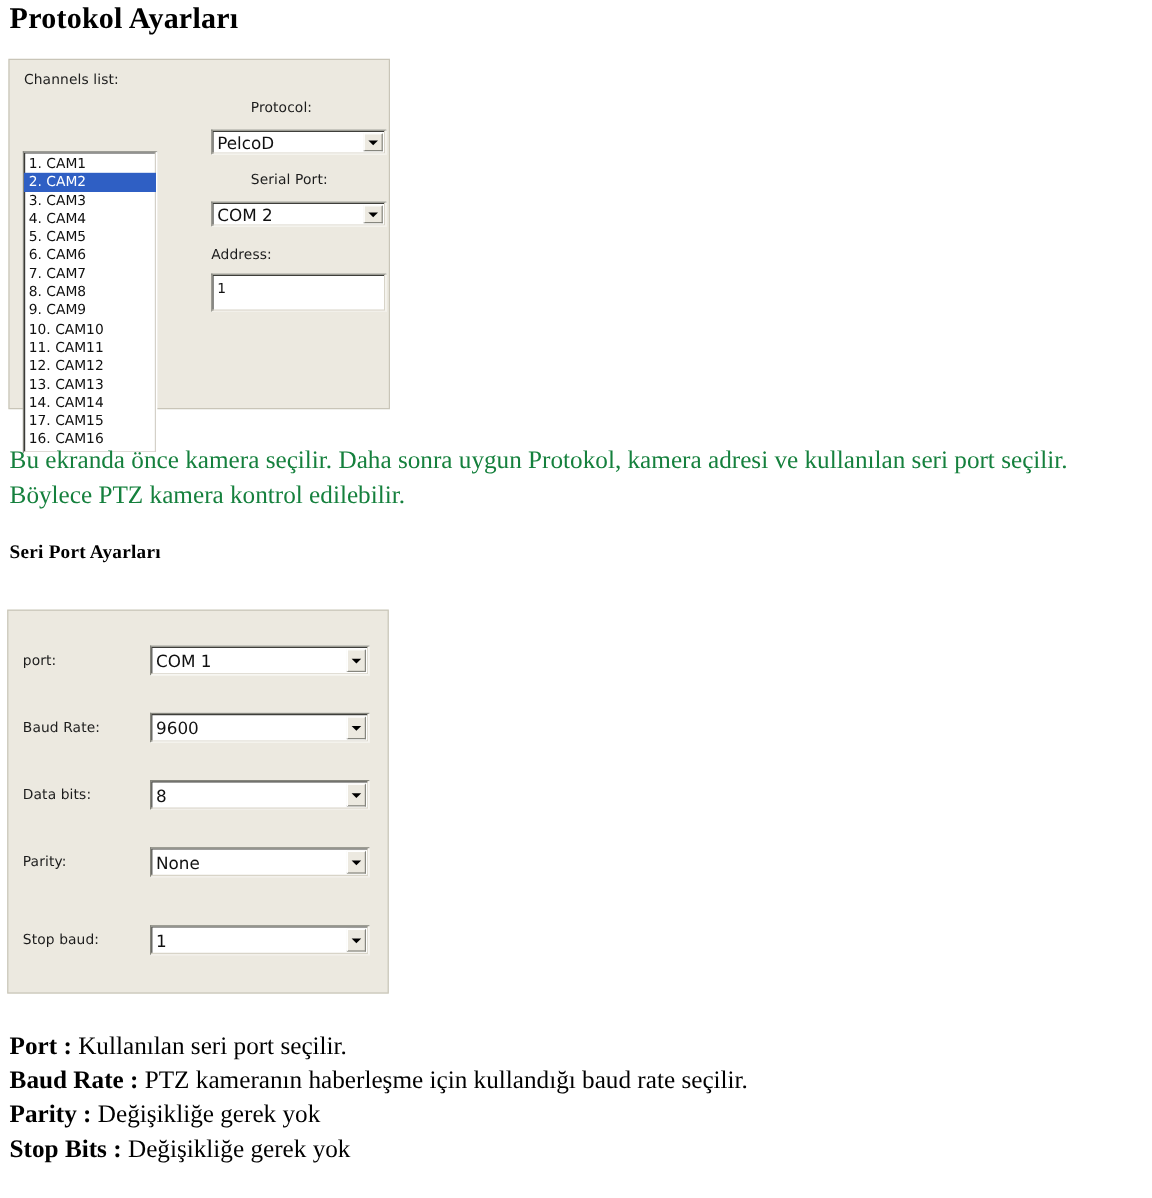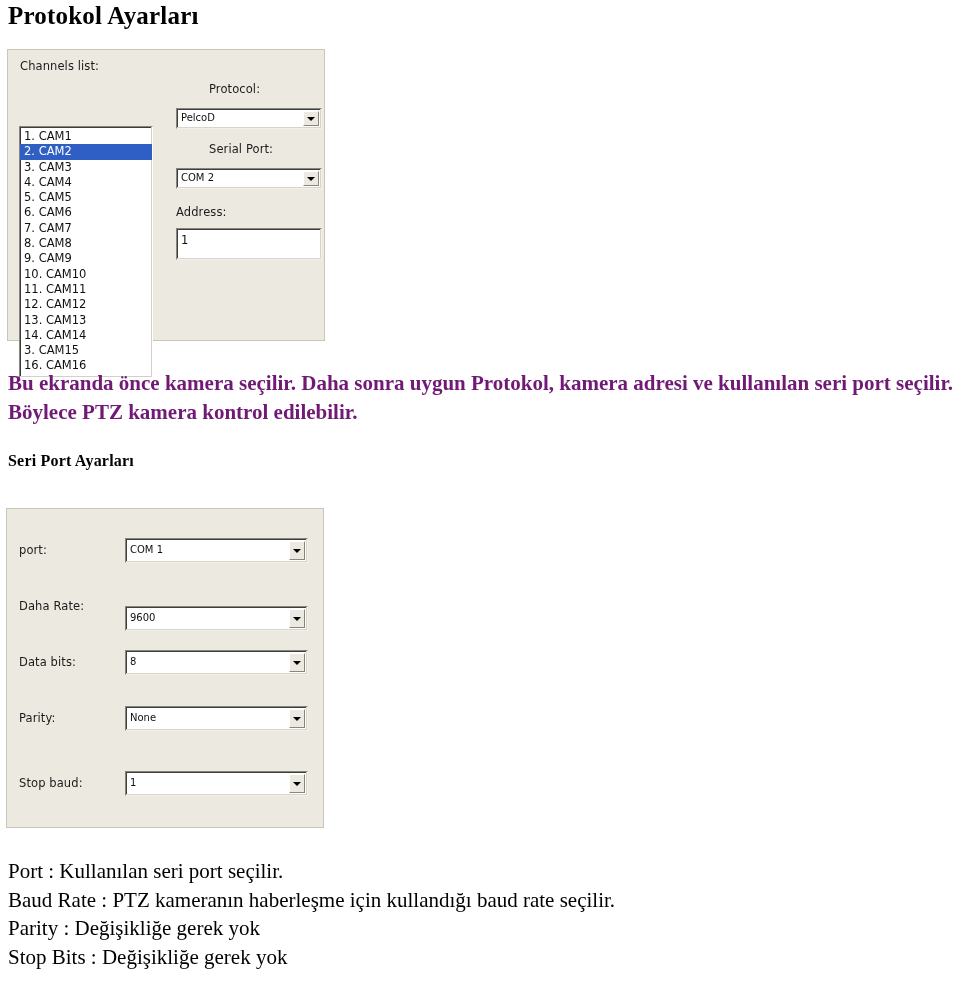--- a/index.html
+++ b/index.html
@@ -27,36 +27,35 @@
   }
   #heading-protokol { left: 8px; top: 2px; }
   #heading-seri     { left: 8px; top: 452px; font-size: 16px; }
 
   
   .doc-para {
     position: absolute;
     font-family: "Liberation Serif", serif;
     font-size: 21px;
     line-height: 29px;
-    color: #701a75;
-    font-weight: bold;
+    color: #15803d;
   }
   #para-protokol { left: 8px; top: 369px; width: 952px; }
 
   .desc-list {
     position: absolute;
     left: 8px;
     top: 857px;
     width: 950px;
     font-family: "Liberation Serif", serif;
     font-size: 21px;
     line-height: 28.5px;
   }
   .desc-row { white-space: nowrap; }
-  .desc-row .term { font-weight: normal; text-align: right; }
+  .desc-row .term { font-weight: bold; text-align: right; }
 
   
   .win-dialog {
     position: absolute;
     background: #ece9e0;
     border: 1px solid #c9c5b8;
     box-sizing: border-box;
   }
   #dialog-protocol {
     left: 7px;
@@ -91,21 +90,21 @@
     border-left: 1px solid #86867e;
     border-right: 1px solid #ffffff;
     border-bottom: 1px solid #ffffff;
     box-shadow: inset -1px -1px 0 #d4d0c8, inset 1px 1px 0 #3b3b38;
   }
 
   
   #channels-listbox {
     left: 11px;
     top: 76px;
-    width: 134px;
+    width: 112px;
     height: 252px;
     overflow: hidden;
     padding: 2px 0 0 0;
   }
   .list-item {
     font-family: "DejaVu Sans", sans-serif;
     font-size: 11.5px;
     line-height: 15.3px;
     color: #101010;
     padding-left: 4px;
@@ -126,21 +125,21 @@
     border-left: 1px solid #85857c;
     border-right: 1px solid #f2f0ea;
     border-bottom: 1px solid #f2f0ea;
     box-shadow: inset -1px -1px 0 #d8d4c8, inset 1px 1px 0 #3e3e3a;
   }
   .combo .combo-value {
     position: absolute;
     left: 4px;
     top: 3px;
     font-family: "DejaVu Sans", sans-serif;
-    font-size: 10px;
+    font-size: 14px;
     color: #101010;
     white-space: nowrap;
   }
   .combo .combo-btn {
     position: absolute;
     right: 2px;
     top: 2px;
     width: 16px;
     bottom: 2px;
     background: #ece9e0;
@@ -202,21 +201,21 @@
       <div class="list-item">5. CAM5</div>
       <div class="list-item">6. CAM6</div>
       <div class="list-item">7. CAM7</div>
       <div class="list-item">8. CAM8</div>
       <div class="list-item">9. CAM9</div>
       <div class="list-item">10. CAM10</div>
       <div class="list-item">11. CAM11</div>
       <div class="list-item">12. CAM12</div>
       <div class="list-item">13. CAM13</div>
       <div class="list-item">14. CAM14</div>
-      <div class="list-item">3. CAM15</div>
+      <div class="list-item">17. CAM15</div>
       <div class="list-item">16. CAM16</div>
     </div>
 
   <div class="win-label" style="left:168px; top:32px;margin-left:33px;">Protocol:</div>
 
   <div class="combo" style="left:168px; top:58px; width:146px;">
     <span class="combo-value">PelcoD</span>
     <span class="combo-btn"></span>
   </div>
 
@@ -237,22 +236,22 @@
 <div class="doc-para" id="para-protokol">Bu ekranda önce kamera seçilir. Daha sonra uygun Protokol, kamera adresi ve kullanılan seri port seçilir. Böylece PTZ kamera kontrol edilebilir.</div>
 
 <div class="doc-heading" id="heading-seri">Seri Port Ayarları</div>
 
 <div class="win-dialog" id="dialog-serial">
     <div class="win-label" style="left: 12px; top: 34px;">port:</div>
     <div class="combo" style="left: 118px; top: 29px; width: 183px; height: 25px;">
       <span class="combo-value" style="top: 5px;">COM 1</span>
       <span class="combo-btn"></span>
     </div>
-    <div class="win-label" style="left: 12px; top: 90px;">Daha Rate:</div>
-    <div class="combo" style="left: 118px; top: 97px; width: 183px; height: 25px;">
+    <div class="win-label" style="left: 12px; top: 90px;">Baud Rate:</div>
+    <div class="combo" style="left: 118px; top: 85px; width: 183px; height: 25px;">
       <span class="combo-value" style="top: 5px;">9600</span>
       <span class="combo-btn"></span>
     </div>
     <div class="win-label" style="left: 12px; top: 146px; text-align: right;">Data bits:</div>
     <div class="combo" style="left: 118px; top: 141px; width: 183px; height: 25px;">
       <span class="combo-value" style="top: 5px;">8</span>
       <span class="combo-btn"></span>
     </div>
     <div class="win-label" style="left: 12px; top: 202px;">Parity:</div>
     <div class="combo" style="left: 118px; top: 197px; width: 183px; height: 25px;">

